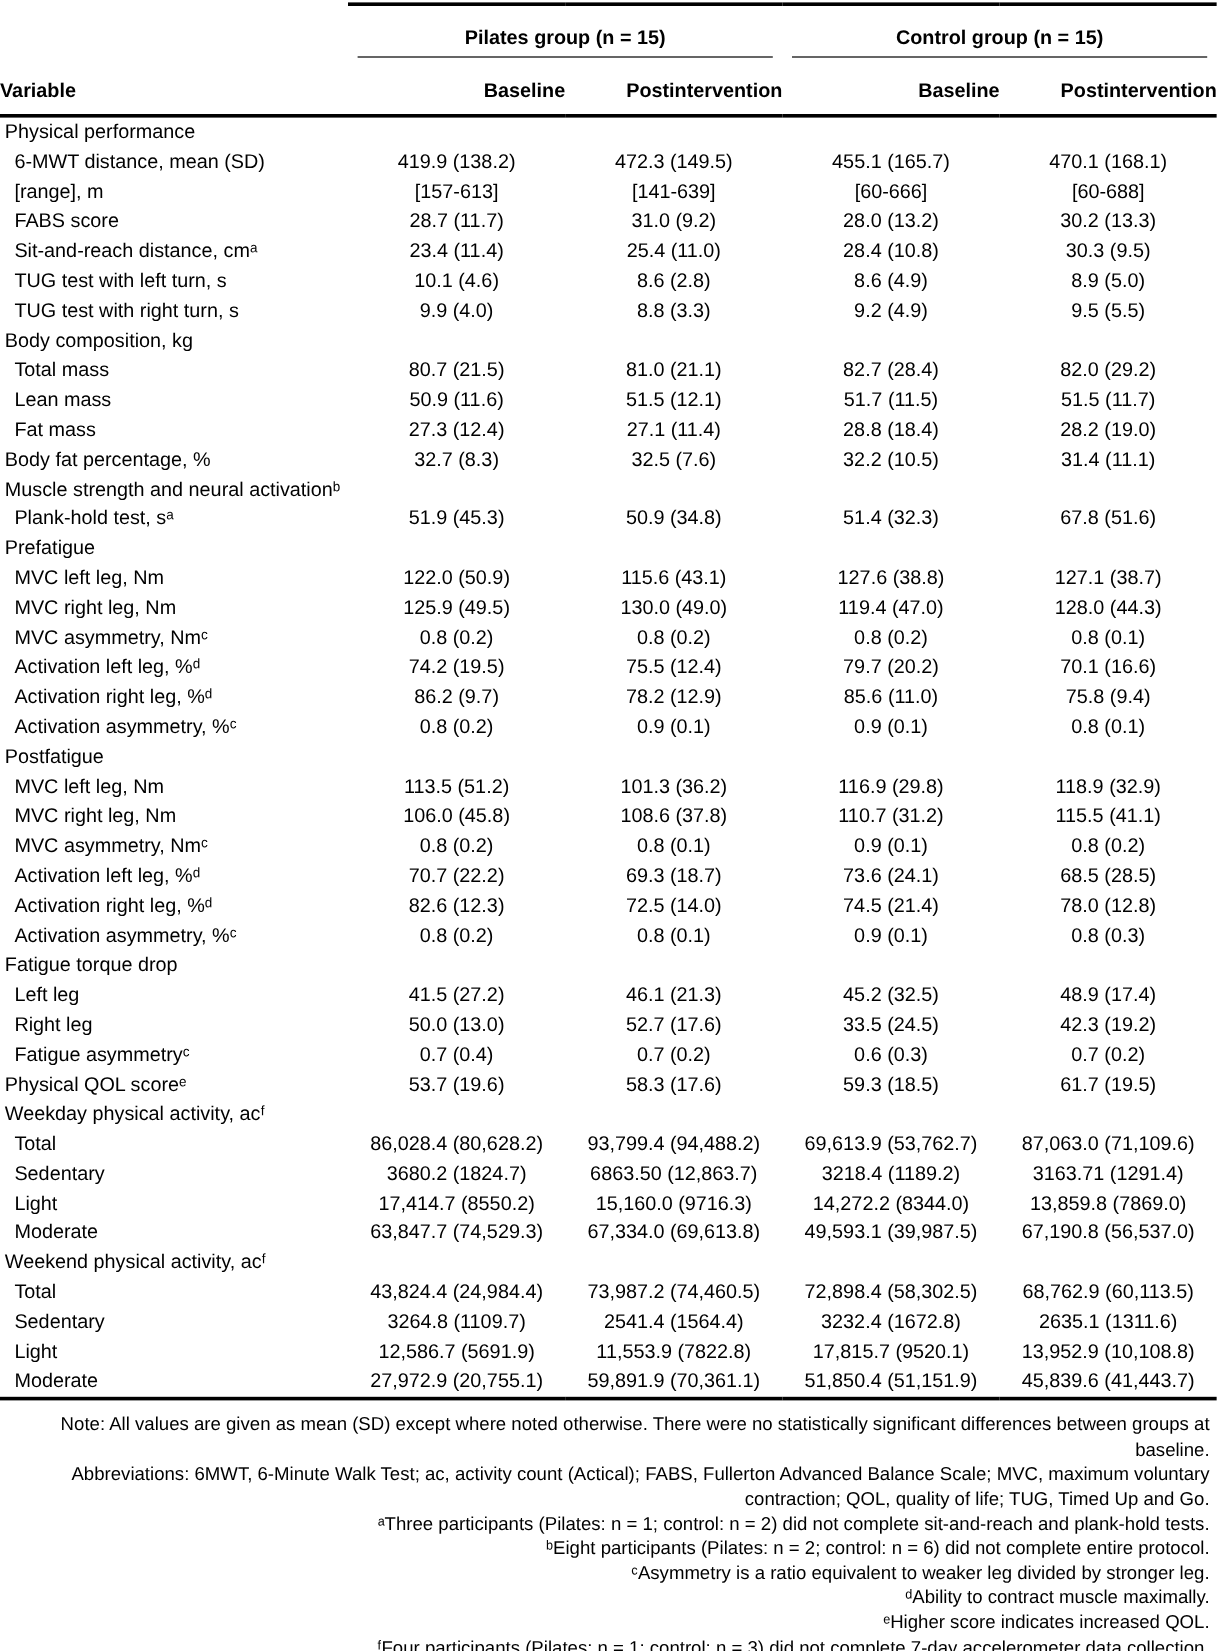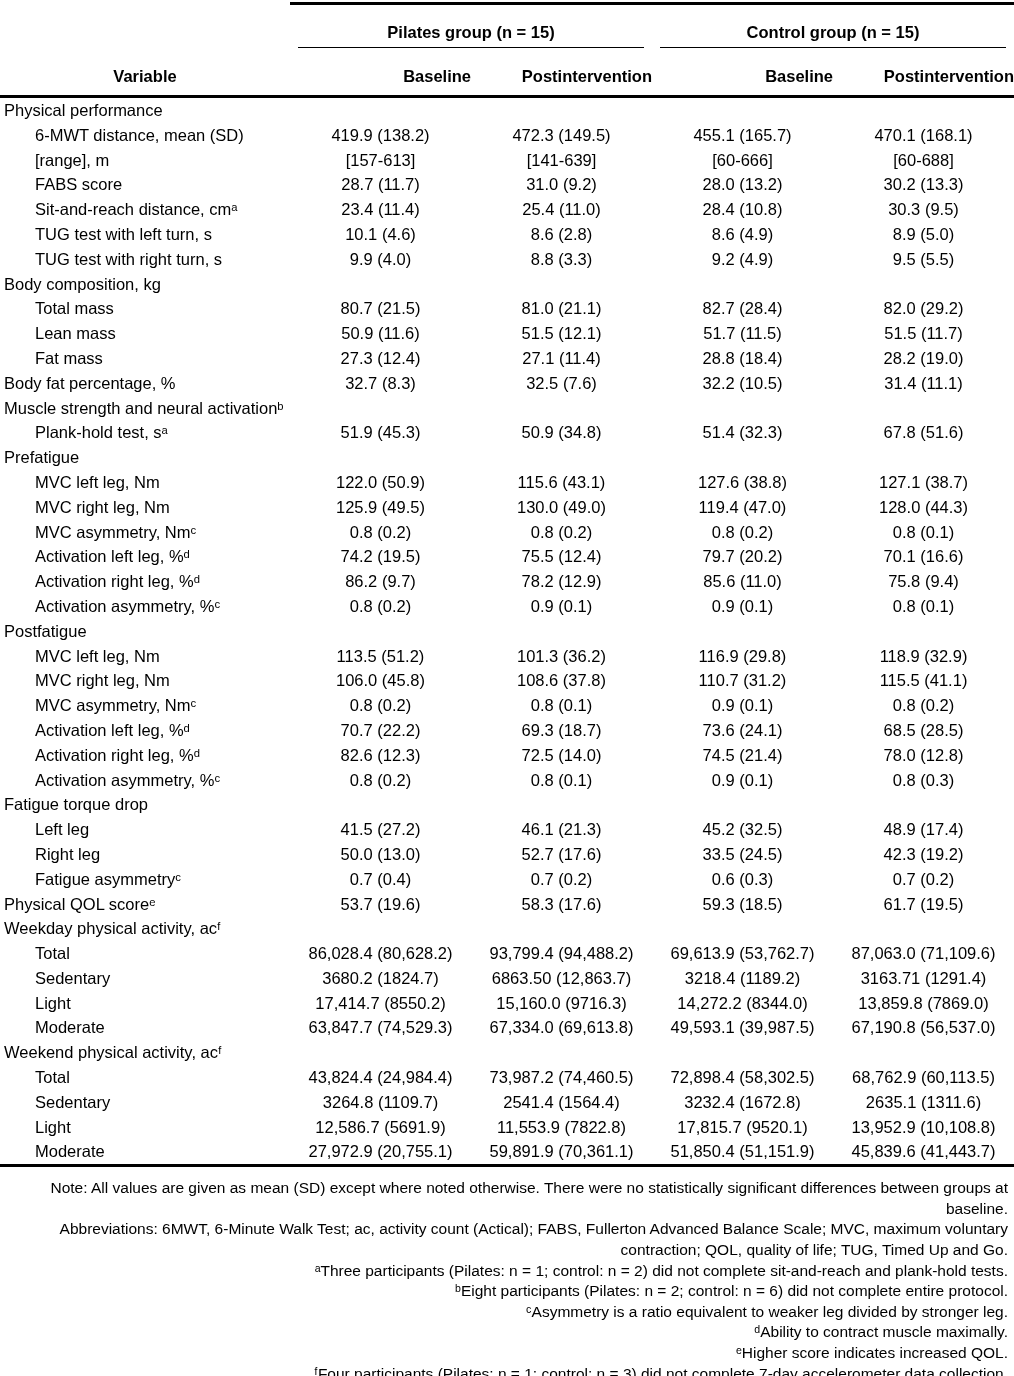--- a/index.html
+++ b/index.html
@@ -26,31 +26,31 @@
   th.group-cell { border-top: 3px solid #000; padding-top: 3px; }
   .group-label {
     display: block;
     text-align: center;
     padding: 3px 0 5px 0;
     margin: 12px 8px;
     border-bottom: 1.5px solid #000;
     white-space: nowrap;
   }
   tr.subhead-row th { padding: 7px 0 9px 0; border-bottom: 3px solid #000; }
-  th.var-head { text-align: center; padding-left: 4px; }
+  th.var-head { text-align: left; padding-left: 4px; }
   th.col-head { text-align: right; }
 
   tbody td {
     line-height: 24.8px;
     height: 24.8px;
     white-space: nowrap;
     overflow: hidden;
   }
   td.var { text-align: left; padding-left: 4px; }
-  td.var.ind { padding-left: 35px; }
+  td.var.ind { padding-left: 12px; }
   td.val { text-align: center; }
 
   .notes { padding: 11px 6px 0 4px; font-size: 15.5px; line-height: 20.6px; }
   .notes p { margin: 0; text-align: right; }
 </style>
 </head>
 <body>
 
 <div class="page">
 

